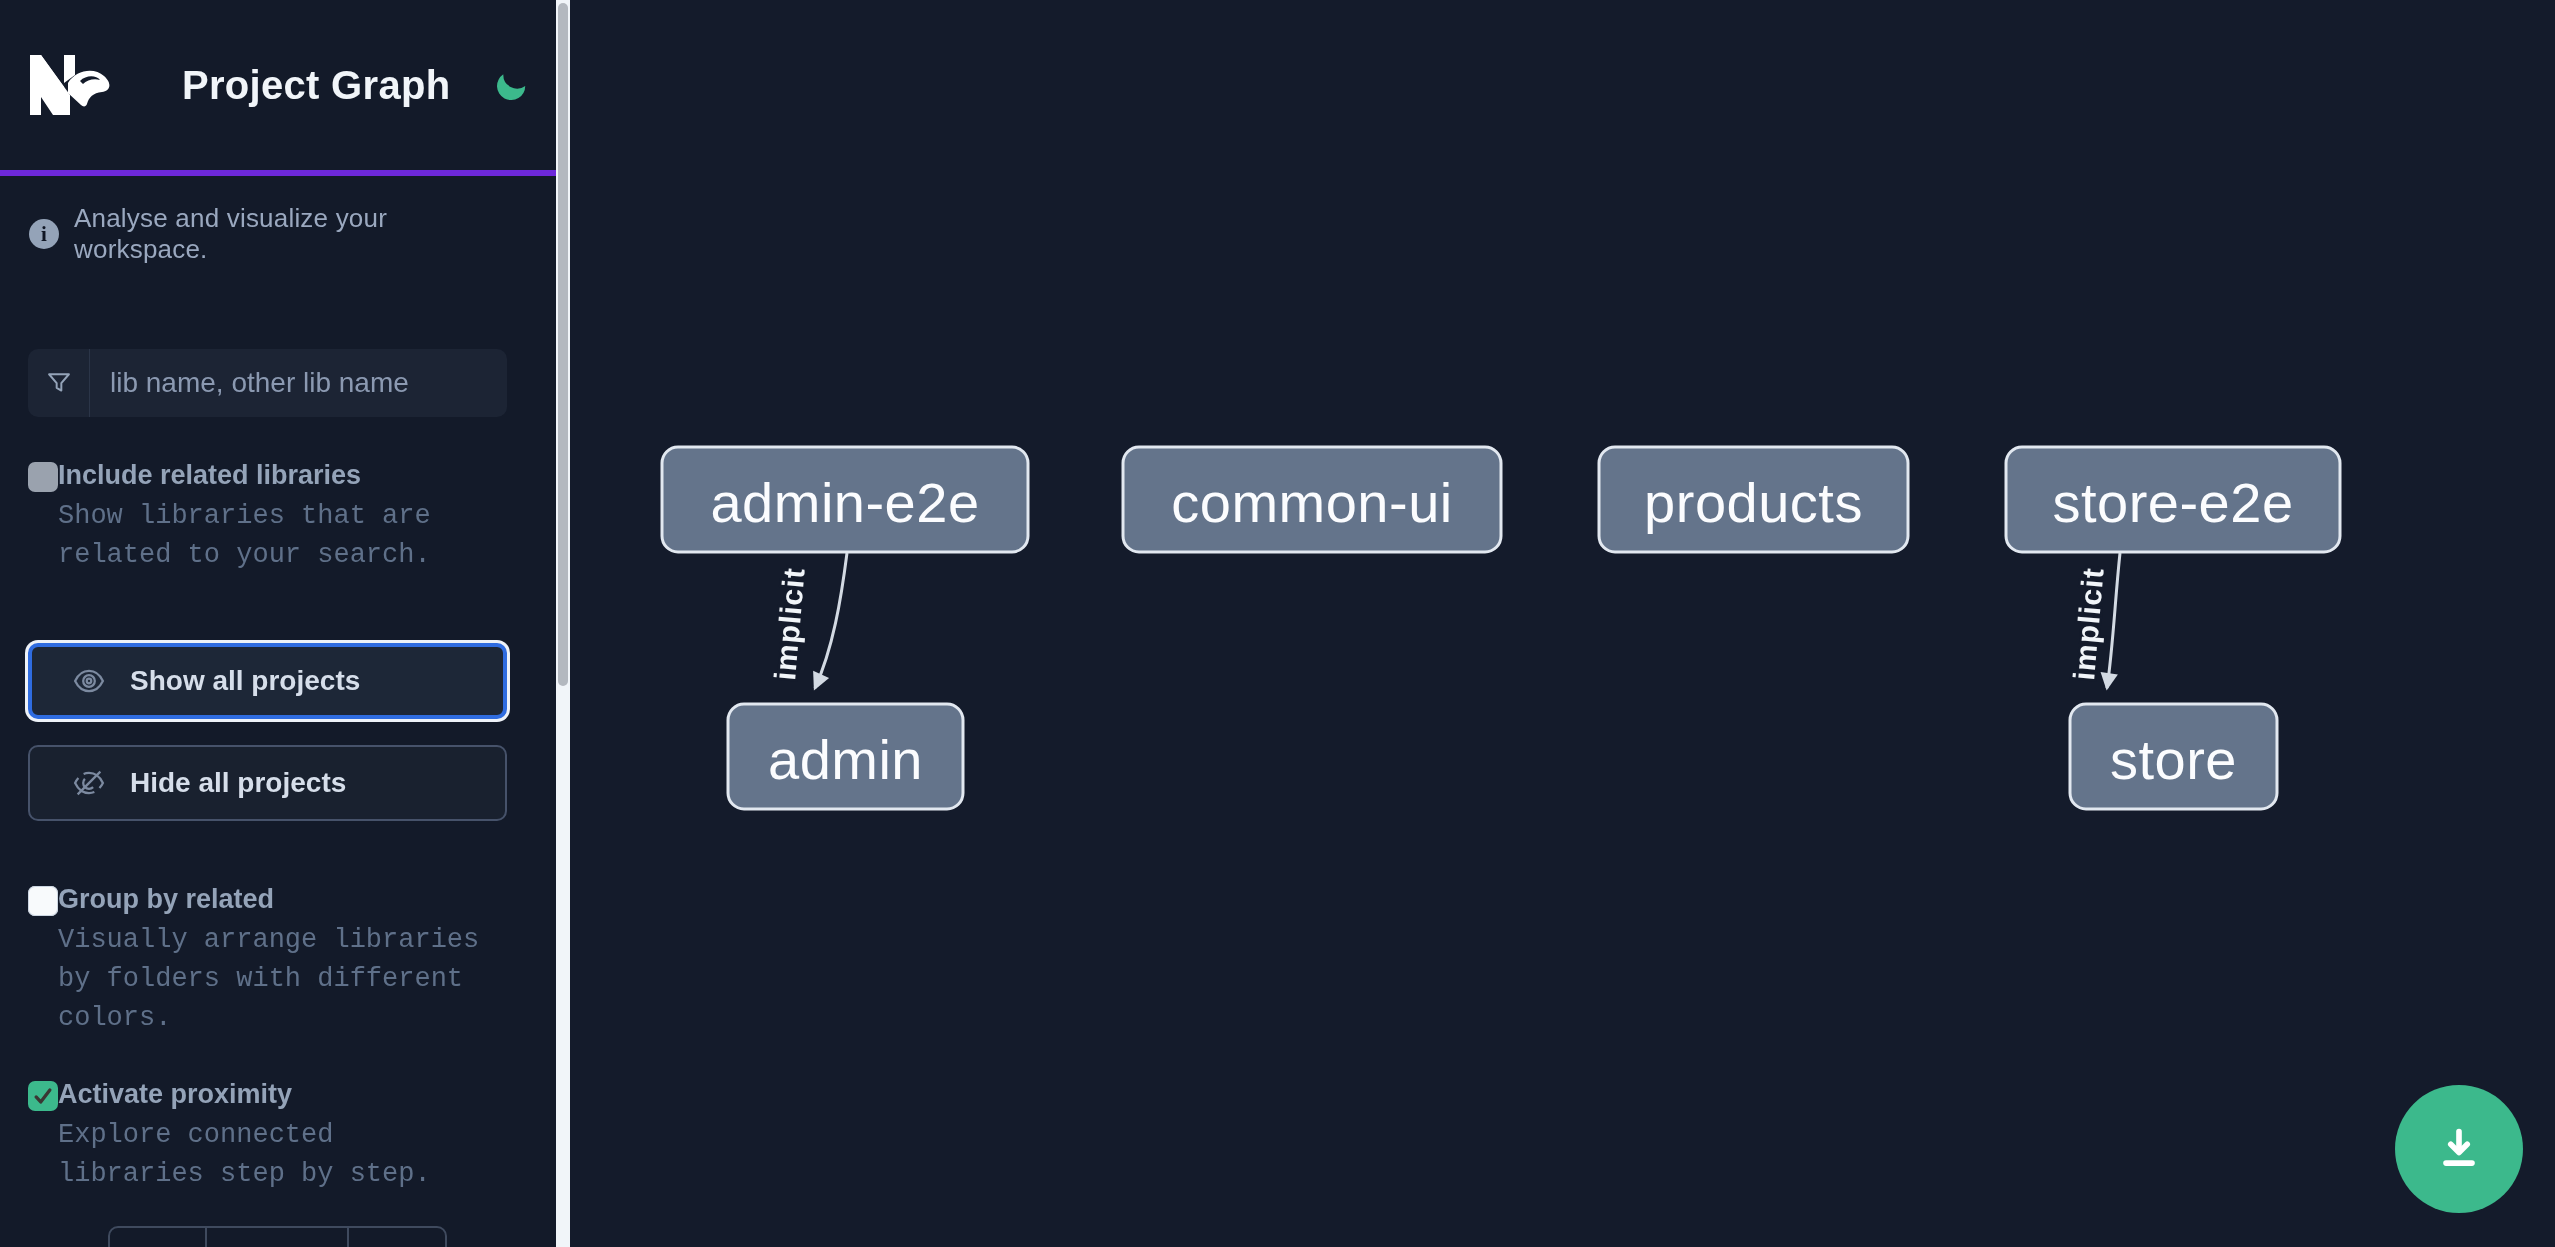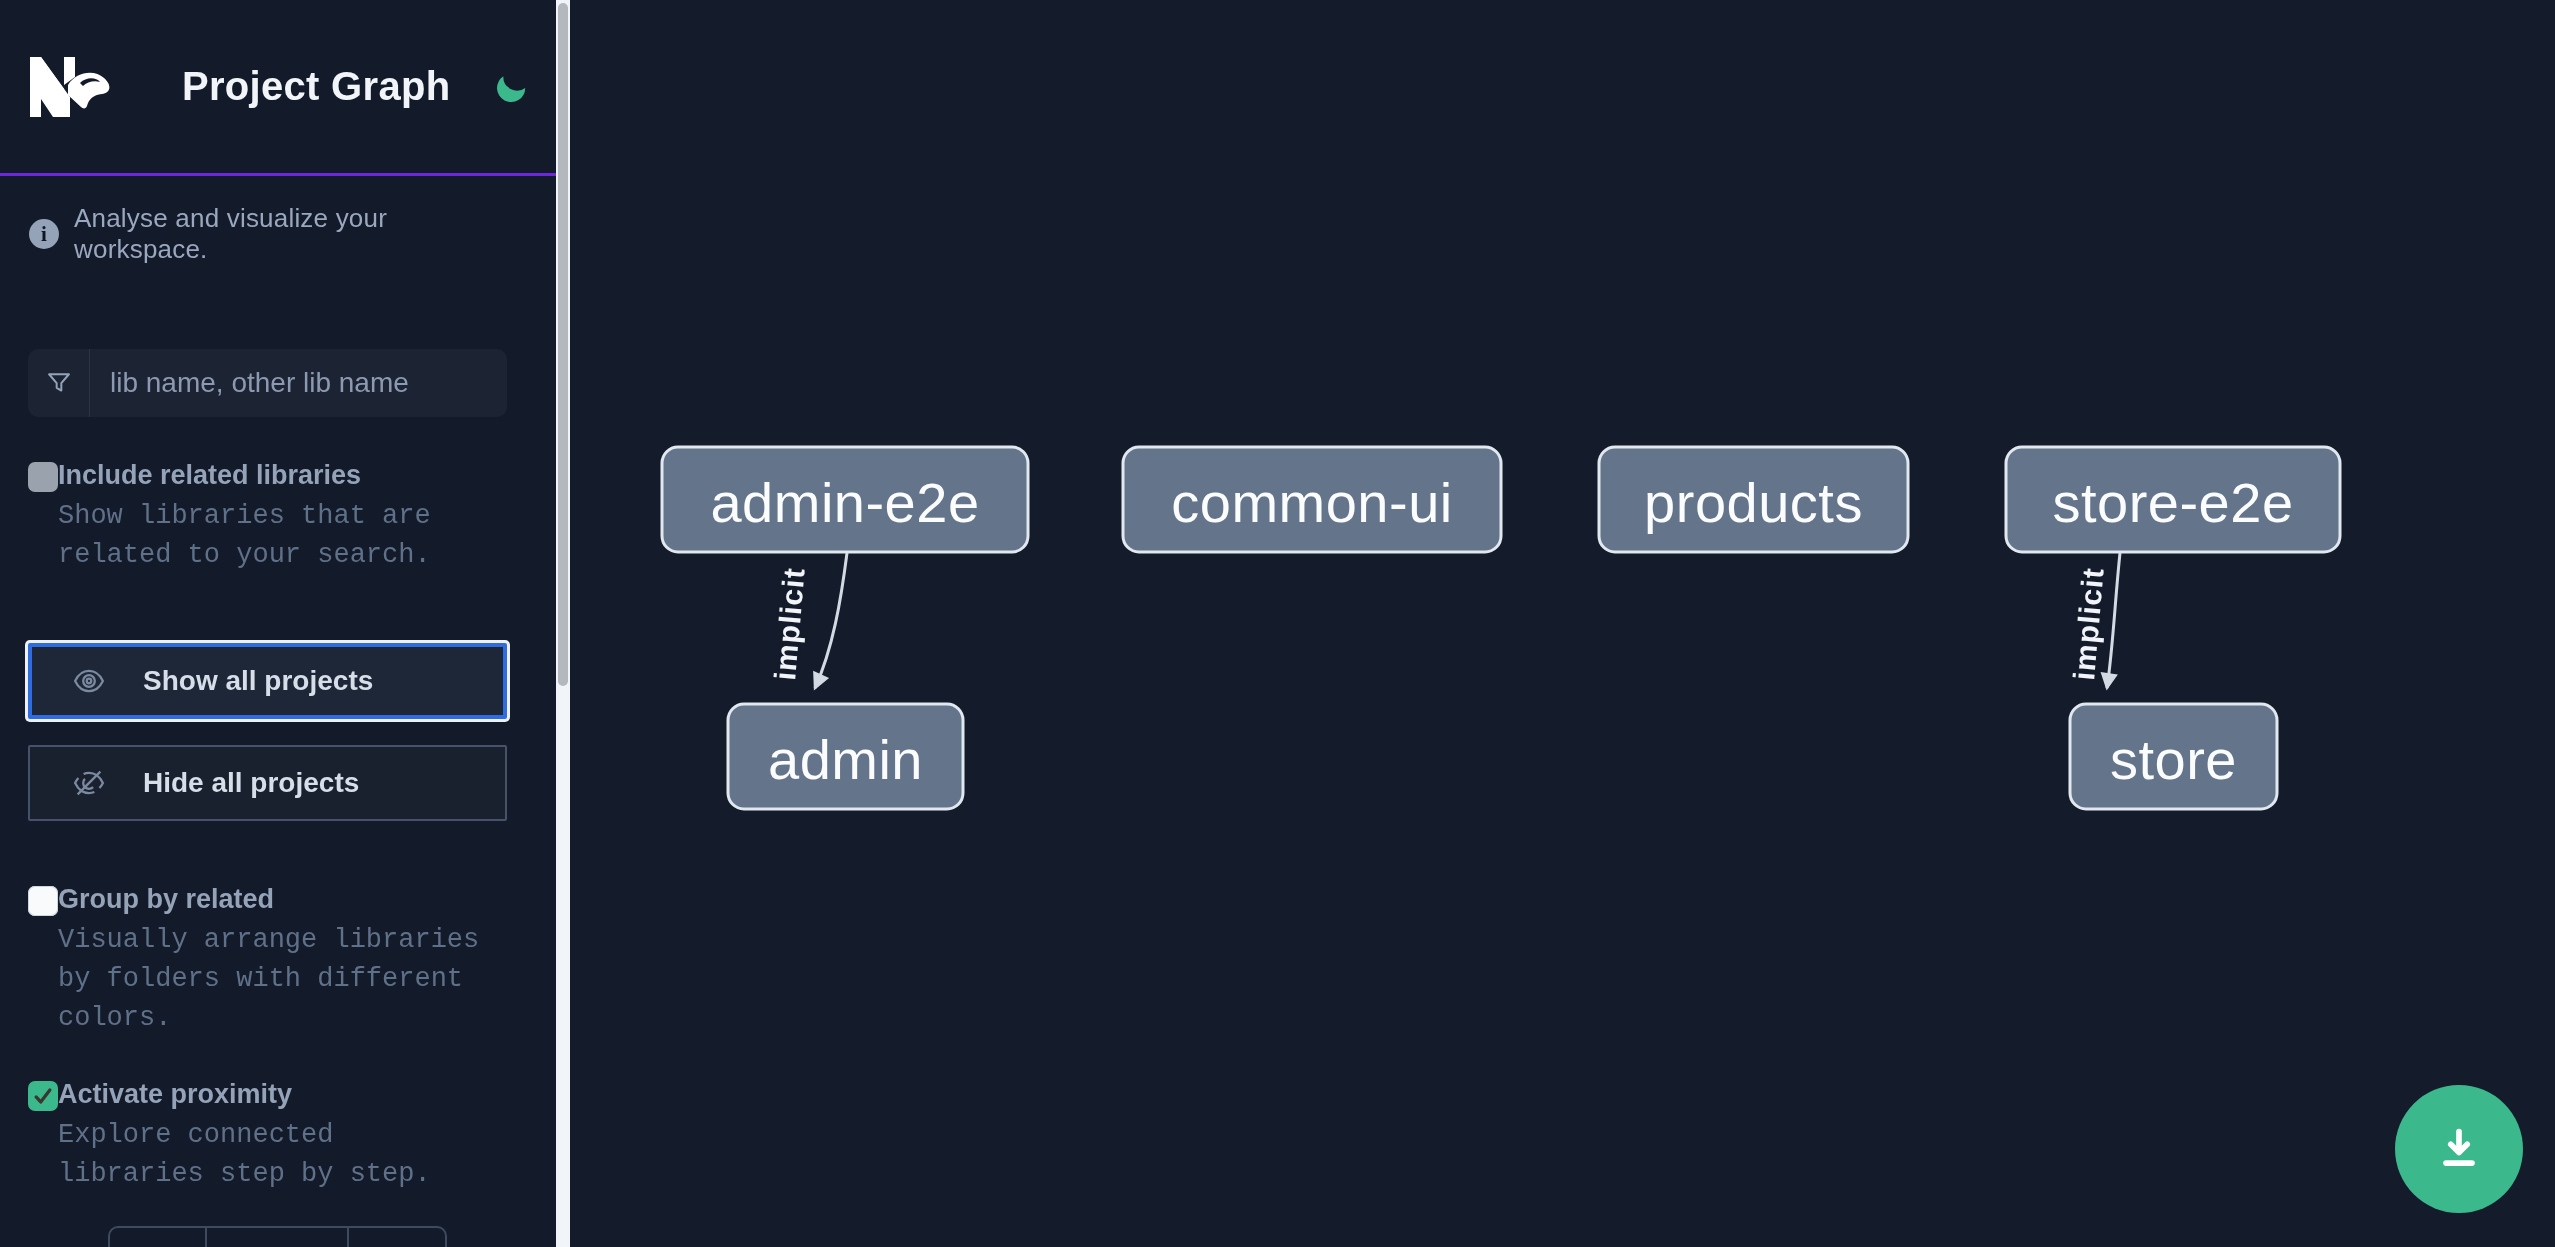--- a/index.html
+++ b/index.html
@@ -11,21 +11,21 @@
     --sidebar-bg:#131a29;
     --canvas-bg:#141b2b;
   }
   *{box-sizing:border-box;margin:0;padding:0;}
   html,body{margin:0;padding:0;background:#0d1320;}
   body{font-family:"Liberation Sans",sans-serif;}
   .app{position:relative;width:2555px;height:1247px;overflow:hidden;background:var(--canvas-bg);}
 
   
   .sidebar{position:absolute;left:0;top:0;width:556px;height:100%;background:var(--sidebar-bg);}
-  .side-header{height:176px;border-bottom:3px solid #6d28d9;display:flex;align-items:center;padding:0 28px;}
+  .side-header{height:176px;border-bottom:6px solid #6d28d9;display:flex;align-items:center;padding:0 28px;}
   .nx-logo{width:96px;height:64px;flex:none;}
   .page-title{font-size:40px;font-weight:700;color:#f1f5f9;margin-left:58px;letter-spacing:.3px;white-space:nowrap;}
   .theme-toggle{margin-left:44px;background:none;border:none;cursor:pointer;display:flex;align-items:center;}
   .moon-svg{width:36px;height:36px;}
 
   .intro{display:flex;align-items:center;gap:15px;margin:27px 40px 0 29px;}
   .info-icon{width:30px;height:30px;border-radius:50%;background:#94a3b8;color:#101624;
     display:flex;align-items:center;justify-content:center;font-size:21px;font-weight:800;flex:none;
     font-family:"Liberation Serif",serif;}
   .intro-text{font-size:26px;color:#9aa8bf;letter-spacing:.2px;}
@@ -36,22 +36,22 @@
   .search input::placeholder{color:#8b99b1;}
 
   .option{display:flex;margin:42px 40px 0 28px;align-items:flex-start;}
   .checkbox{width:30px;height:30px;border-radius:7px;flex:none;margin-top:3px;cursor:pointer;display:flex;align-items:center;justify-content:center;}
   .checkbox.gray{background:#9aa2ae;}
   .checkbox.white{background:#f8fafc;box-shadow:inset 0 0 0 1px #cbd5e1;}
   .checkbox.checked{background:var(--accent-green);}
   .option-label{font-size:27px;font-weight:600;color:#94a3b8;line-height:33px;}
   .option-desc{font-size:27px;color:#5f7089;line-height:39px;margin-top:5px;max-width:432px;font-family:Liberation Mono, monospace;}
 
-  .btn{display:flex;align-items:center;gap:37px;width:479px;height:76px;margin:68px 49px 0 28px;
-    border-radius:2px;background:#19212f;border:2px solid #46526a;color:#d6deea;
+  .btn{display:flex;align-items:center;gap:24px;width:479px;height:76px;margin:68px 49px 0 28px;
+    border-radius:10px;background:#19212f;border:2px solid #46526a;color:#d6deea;
     font-size:28px;font-weight:600;padding:0 0 0 42px;cursor:pointer;font-family:inherit;}
   .btn.focused{background:#1d2737;border:4px solid var(--focus-blue);box-shadow:0 0 0 3px #eef2f8;padding-left:40px;}
   .btn.hide{margin-top:26px;}
   .btn-icon{width:34px;height:34px;flex:none;}
 
   .stepper{display:flex;width:339px;height:76px;margin:32px 0 0 108px;border:2px solid #3f4a5e;border-radius:10px;
     color:#cbd5e1;font-family:"DejaVu Sans Mono",monospace;font-size:33px;overflow:hidden;}
   .stepper>div{display:flex;align-items:center;justify-content:center;}
   .step-dec{width:97px;border-right:2px solid #3f4a5e;cursor:pointer;}
   .step-val{flex:1;}

